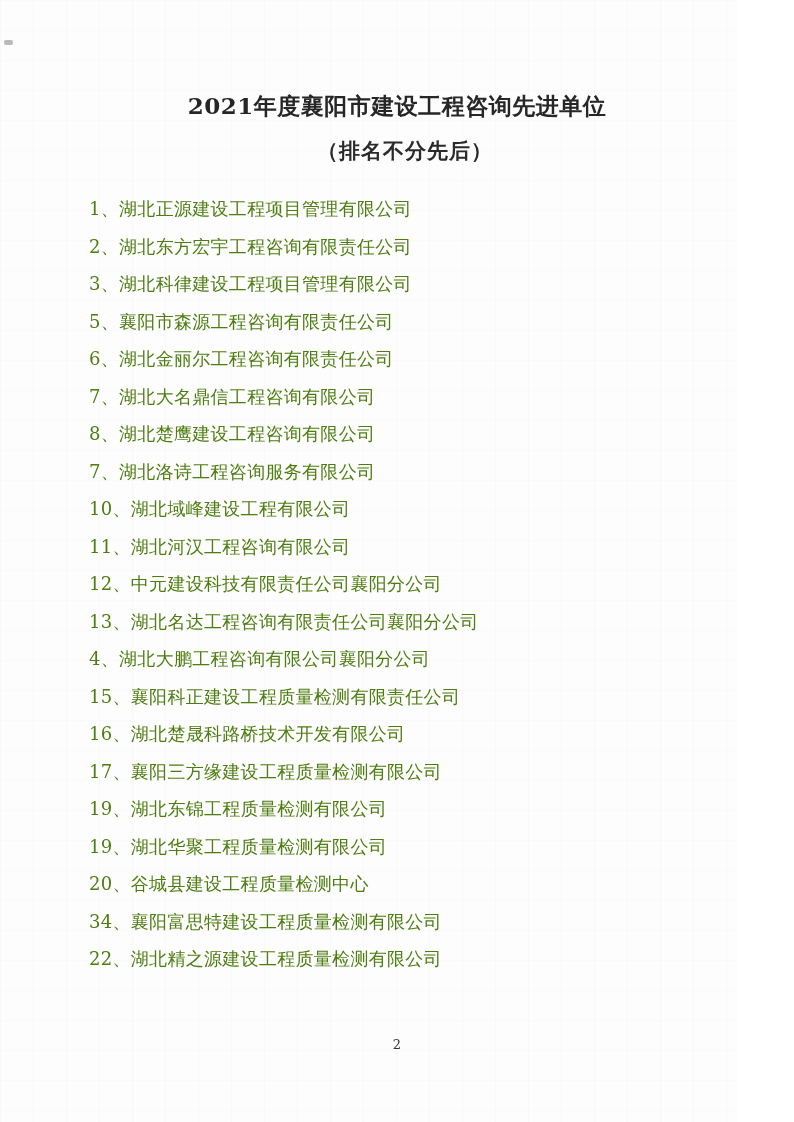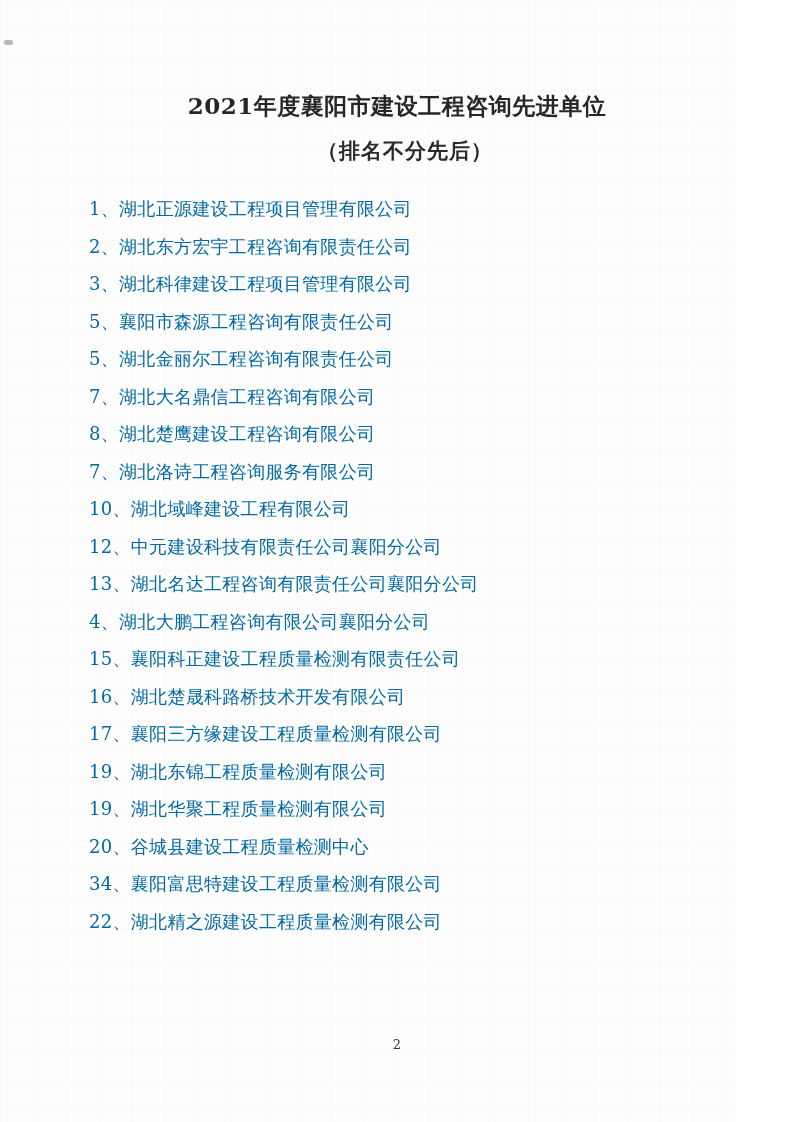--- a/index.html
+++ b/index.html
@@ -62,21 +62,21 @@
     color: #2a2a2a;
   }
   .company-list {
     position: absolute;
     top: 190px;
     left: 89px;
     margin: 0;
     padding: 0;
     list-style: none;
     font-size: 18px;
-    color: #0369a1;
+    color: #4d7c0f;
   }
   .company-item {
     height: 37.5px;
     line-height: 37.5px;
     white-space: nowrap;
     letter-spacing: 0.3px;
   }
   .page-number {
     position: absolute;
     top: 1037px;
@@ -95,25 +95,26 @@
 
   <h1 class="doc-title">2021年度襄阳市建设工程咨询先进单位</h1>
 
   <h2 class="doc-subtitle">（排名不分先后）</h2>
 
   <ol class="company-list" id="company-list">
       <li class="company-item">1、湖北正源建设工程项目管理有限公司</li>
       <li class="company-item">2、湖北东方宏宇工程咨询有限责任公司</li>
       <li class="company-item">3、湖北科律建设工程项目管理有限公司</li>
       <li class="company-item">5、襄阳市森源工程咨询有限责任公司</li>
-      <li class="company-item">5、湖北金丽尔工程咨询有限责任公司</li>
+      <li class="company-item">6、湖北金丽尔工程咨询有限责任公司</li>
       <li class="company-item">7、湖北大名鼎信工程咨询有限公司</li>
       <li class="company-item">8、湖北楚鹰建设工程咨询有限公司</li>
       <li class="company-item">7、湖北洛诗工程咨询服务有限公司</li>
       <li class="company-item">10、湖北域峰建设工程有限公司</li>
+      <li class="company-item">11、湖北河汉工程咨询有限公司</li>
       <li class="company-item">12、中元建设科技有限责任公司襄阳分公司</li>
       <li class="company-item">13、湖北名达工程咨询有限责任公司襄阳分公司</li>
       <li class="company-item">4、湖北大鹏工程咨询有限公司襄阳分公司</li>
       <li class="company-item">15、襄阳科正建设工程质量检测有限责任公司</li>
       <li class="company-item">16、湖北楚晟科路桥技术开发有限公司</li>
       <li class="company-item">17、襄阳三方缘建设工程质量检测有限公司</li>
       <li class="company-item">19、湖北东锦工程质量检测有限公司</li>
       <li class="company-item">19、湖北华聚工程质量检测有限公司</li>
       <li class="company-item">20、谷城县建设工程质量检测中心</li>
       <li class="company-item">34、襄阳富思特建设工程质量检测有限公司</li>

